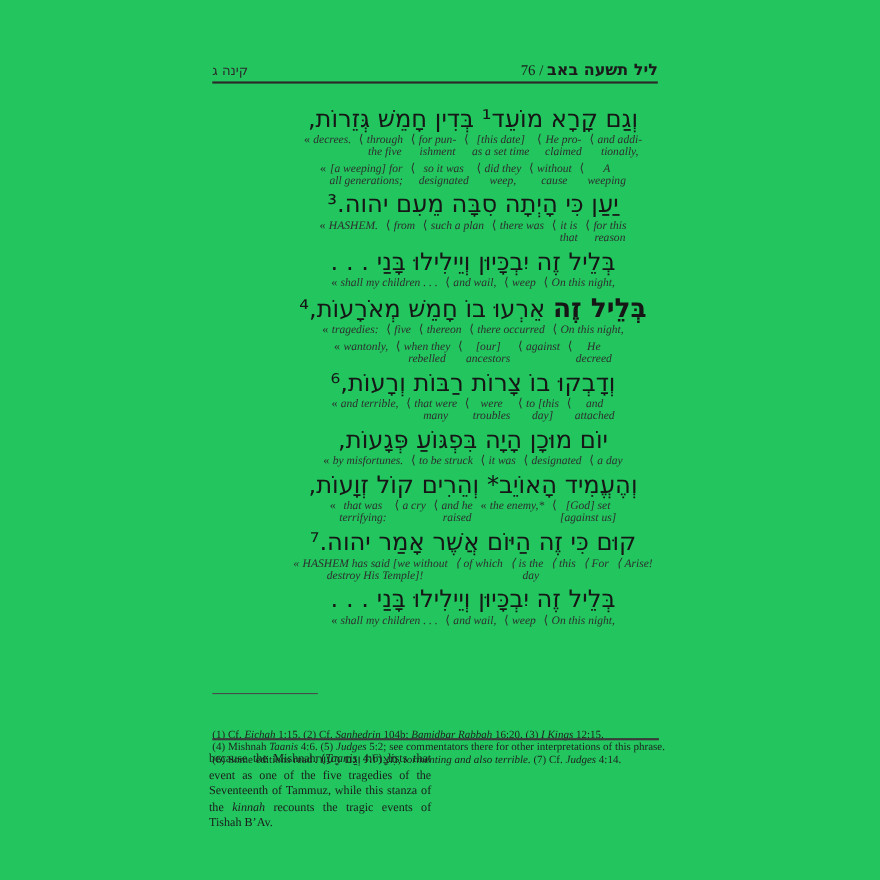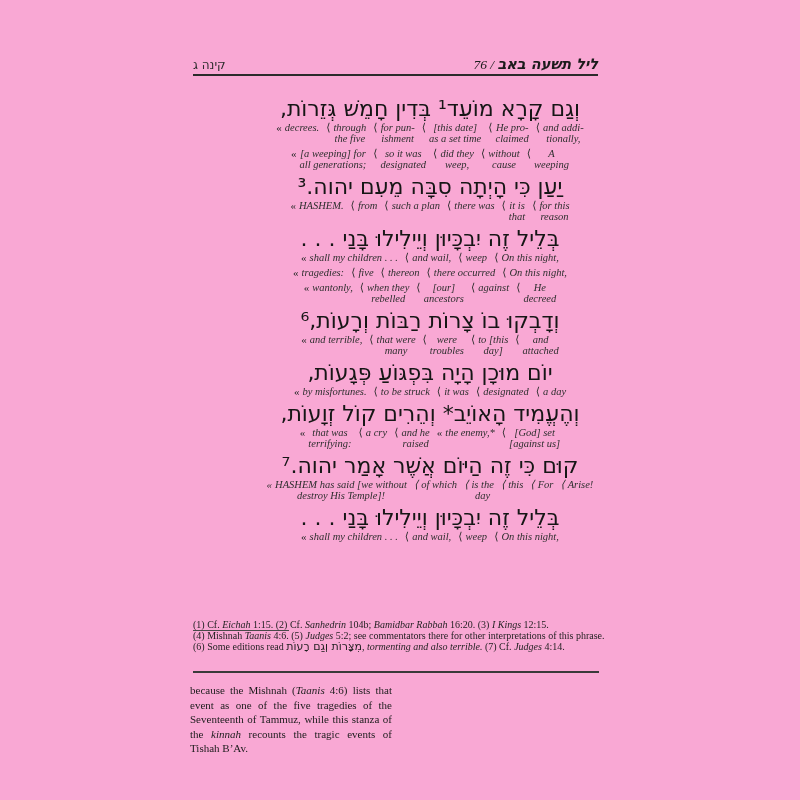--- a/index.html
+++ b/index.html
@@ -1,44 +1,44 @@
 <!DOCTYPE html>
 <html><head>
 <meta charset="utf-8">
 <style>
   html,body{margin:0;padding:0;}
   body{
     width:800px;height:800px;background:#ffffff;position:relative;overflow:hidden;
     color:#1b1b1b;font-family:"Liberation Sans",sans-serif;
   }
-  .page{position:absolute;inset:0;background:#f9a8d4;}
+  .page{position:absolute;inset:0;background:#22c55e;}
 
   
   .header{position:absolute;left:193px;top:56px;width:405px;display:flex;
           justify-content:space-between;align-items:baseline;}
   .kinnah{font-family:"DejaVu Sans",sans-serif;font-size:12px;color:#2c2c2c;}
-  .htitle{font-family:"Liberation Serif",serif;font-size:13.5px;color:#1b1b1b;white-space:nowrap;font-style:italic;}
+  .htitle{font-family:"Liberation Serif",serif;font-size:13.5px;color:#1b1b1b;white-space:nowrap;}
   .htitle .heb-bold{font-family:"DejaVu Sans",sans-serif;font-weight:bold;font-size:14.5px;}
   .hrule{position:absolute;left:193px;top:74px;width:405px;height:2px;background:#2b2b2b;}
 
   
   .verses{position:absolute;left:170px;top:96px;width:520px;text-align:center;}
   .verse{margin-bottom:4px;}
   .heb{font-family:"DejaVu Sans",sans-serif;font-size:22px;line-height:26px;color:#161616;}
   .heb b{font-size:24px;}
   .tr{display:flex;justify-content:center;align-items:flex-start;gap:7px;
       font-family:"Liberation Serif",serif;font-size:10.5px;line-height:11px;color:#2e2e2e;}
   .tr.it{font-style:italic;}
   .seg{display:inline-flex;align-items:flex-start;gap:3px;white-space:nowrap;}
   .mark{font-size:11px;line-height:11px;color:#2e2e2e;}
   .stack{display:inline-flex;flex-direction:column;align-items:center;font-style:italic;}
 
   
   .fnsep{position:absolute;left:193px;top:630px;width:96px;height:1px;background:#4a4a4a;}
-  .footnotes{position:absolute;left:193px;top:619px;width:414px;
+  .footnotes{position:absolute;left:193px;top:663px;width:414px;
              font-family:"Liberation Serif",serif;font-size:10px;line-height:11px;
              color:#1f1f1f;white-space:nowrap;}
   .heb-inline{font-family:"DejaVu Sans",sans-serif;font-size:11px;text-align:right;}
   .brule{position:absolute;left:193px;top:671px;width:406px;height:2px;background:#3a3a3a;}
 
   
   .commentary{position:absolute;left:190px;top:683px;width:418px;display:flex;gap:14px;
               font-family:"Liberation Serif",serif;font-size:11px;line-height:14.5px;color:#1c1c1c;}
   .col{width:202px;text-align:justify;}
   .col .heb-inline{font-weight:bold;font-size:10.5px;}
@@ -206,20 +206,21 @@
           </span>
           <span class="seg">
             <span class="mark">⟨</span>
             <span class="stack">
               <span class="row">On this night,</span>
             </span>
           </span>
         </div>
       </div>
       <div class="verse">
+        <div class="heb" dir="rtl"><b>בְּלֵיל זֶה</b> אֵרְעוּ בוֹ חָמֵשׁ מְאֹרָעוֹת,⁴</div>
         <div class="tr">
           <span class="seg">
             <span class="mark">«</span>
             <span class="stack">
               <span class="row">tragedies:</span>
             </span>
           </span>
           <span class="seg">
             <span class="mark">⟨</span>
             <span class="stack">

